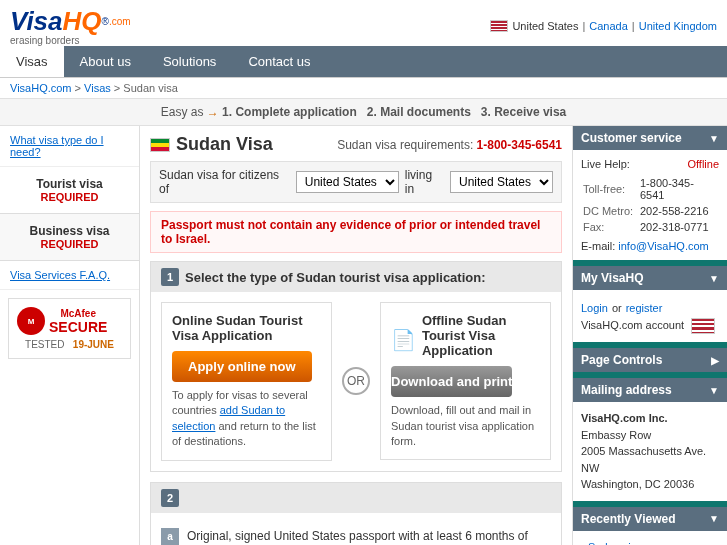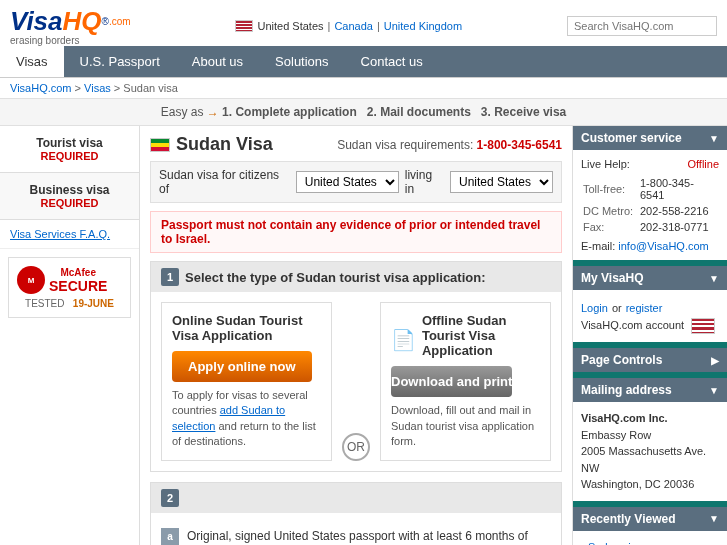--- a/index.html
+++ b/index.html
@@ -62,21 +62,21 @@
     
     .warning-box { background: #fff8f8; border: 1px solid #ffcccc; padding: 6px 10px; margin-bottom: 8px; color: #cc0000; font-weight: bold; font-size: 12px; }
     
     
     .section { border: 1px solid #ddd; margin-bottom: 10px; }
     .section-header { background: #e8e8e8; padding: 6px 10px; font-size: 13px; font-weight: bold; display: flex; align-items: center; gap: 6px; }
     .section-num { background: #5a6e7f; color: #fff; width: 18px; height: 18px; display: inline-flex; align-items: center; justify-content: center; font-size: 11px; font-weight: bold; border-radius: 2px; }
     .section-body { padding: 10px; }
     
     
-    .visa-options { display: flex; align-items: flex-end; gap: 10px; }
+    .visa-options { display: flex; align-items: center; gap: 10px; }
     .visa-option { flex: 1; padding: 10px; border: 1px solid #ddd; }
     .visa-option-title { font-size: 13px; font-weight: bold; color: #333; margin-bottom: 8px; }
     .btn-apply { background: linear-gradient(to bottom, #ff8800, #cc5500); color: #fff; padding: 8px 16px; font-size: 13px; font-weight: bold; border: none; cursor: pointer; border-radius: 4px; }
     .btn-download { background: linear-gradient(to bottom, #999, #666); color: #fff; padding: 8px 0; font-size: 13px; font-weight: bold; border: none; cursor: pointer; border-radius: 4px; }
     .or-circle { width: 28px; height: 28px; border: 2px solid #aaa; border-radius: 50%; display: flex; align-items: center; justify-content: center; font-size: 12px; color: #666; flex-shrink: 0; }
     .option-desc { font-size: 11px; color: #555; margin-top: 6px; line-height: 1.4; }
     .option-desc a { color: #0066cc; }
     
     
     .doc-list { list-style: none; }
@@ -123,26 +123,24 @@
       <div class="logo-sub">erasing borders</div>
     </div>
     <div class="country-flags">
       <span class="flag-us"></span>
       <span class="country-link">United States</span>
       <span class="separator">|</span>
       <a class="country-link-blue" href="#">Canada</a>
       <span class="separator">|</span>
       <a class="country-link-blue" href="#">United Kingdom</a>
     </div>
-    <input class="search-box" type="text" placeholder="Search VisaHQ.com" style="">
   </div>
 
   <nav class="nav">
     <a class="nav-item active" href="#">Visas</a>
-    <a class="nav-item" href="#">U.S. Passport</a>
     <a class="nav-item" href="#">About us</a>
     <a class="nav-item" href="#">Solutions</a>
     <a class="nav-item" href="#">Contact us</a>
   </nav>
 </div>
 
 <div class="breadcrumb">
   <a href="#">VisaHQ.com</a> &gt;
   <a href="#">Visas</a> &gt;
   <span>Sudan visa</span>
@@ -152,20 +150,21 @@
   <span>Easy as</span>
   <span class="arrow">→</span>
   <strong>1. Complete application</strong> &nbsp;
   <strong>2. Mail documents</strong> &nbsp;
   <strong>3. Receive visa</strong>
 </div>
 
 <div class="main-layout">
 
   <div class="left-sidebar">
+    <div class="visa-link">What visa type do I need?</div>
     <div class="sidebar-visa-type">
       <div class="type-name">Tourist visa</div>
       <div class="req">REQUIRED</div>
     </div>
     <div class="sidebar-visa-type" style="background:#f8f8f8;">
       <div class="type-name">Business visa</div>
       <div class="req">REQUIRED</div>
     </div>
     <div class="visa-link">Visa Services F.A.Q.</div>
     <div class="mcafee-box">

